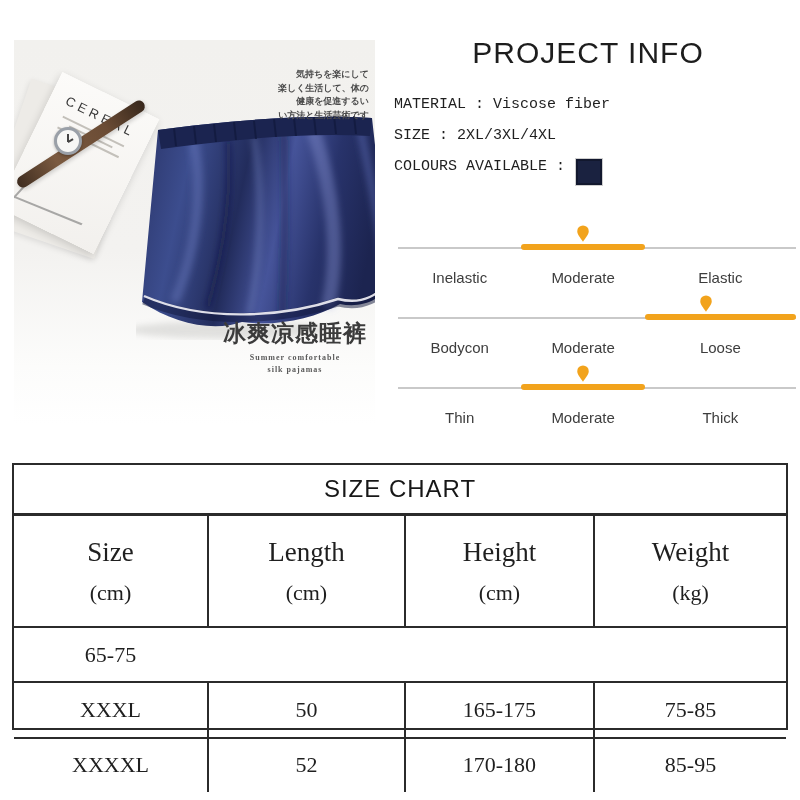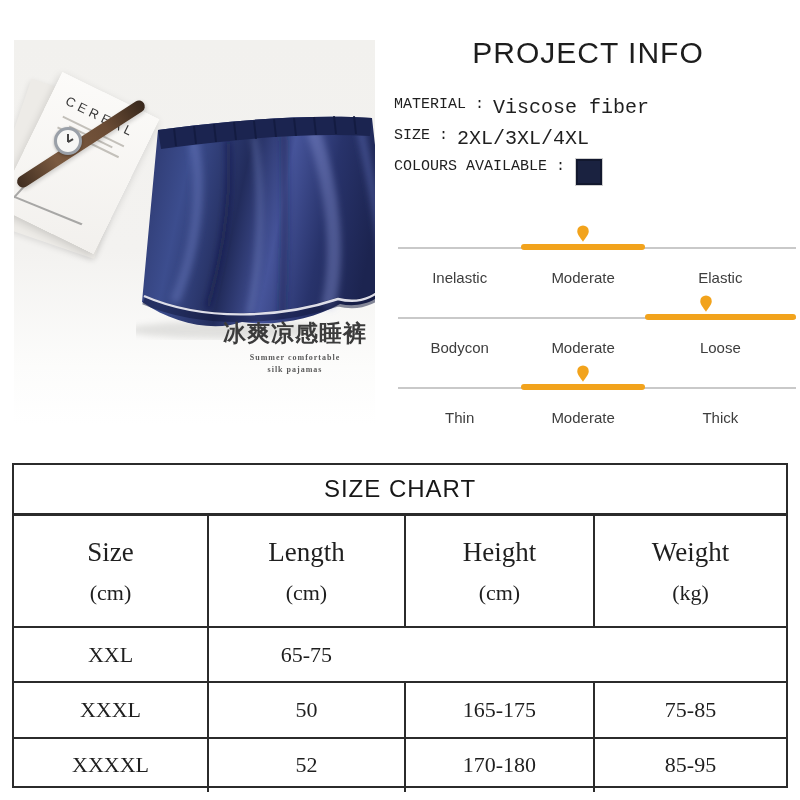--- a/index.html
+++ b/index.html
@@ -47,40 +47,40 @@
     font-size:8px;line-height:12px;letter-spacing:1px;color:#5a5a5a;
   }
   
   .pi-title{
     position:absolute;left:392px;top:36px;width:392px;text-align:center;
     font-size:30px;font-weight:500;letter-spacing:1px;color:#1d1d1d;
   }
   .info-lines{position:absolute;left:394px;top:96px;width:400px;
     font-family:"Liberation Mono",monospace;color:#1f1f1f;}
   .info-row{display:flex;align-items:flex-start;height:31px;font-size:15px;letter-spacing:0;}
-  .info-row .val{font-size:20px;margin-left:9px;}
+  .info-row .val{font-size:15px;margin-left:9px;}
   .swatch{width:26px;height:26px;margin-left:10px;background:#1a2240;border:1px solid #cfcfcf;box-shadow:inset 0 0 0 2px #12182e;}
   
   .scales{position:absolute;left:398px;top:222px;width:398px;}
   .scale{position:relative;height:70px;}
   .track{position:absolute;left:0;right:0;top:25px;height:2px;background:#c9c9c9;}
   .seg{position:absolute;top:22px;height:6px;background:#f2a31c;border-radius:3px;}
   .seg.mid{left:31%;width:31%;}
   .seg.right{left:62%;width:38%;}
   .pin{position:absolute;top:3px;width:13px;height:17px;fill:#f2a31c;}
   .pin.mid{left:46.5%;transform:translateX(-50%);}
   .pin.right{left:77.5%;transform:translateX(-50%);}
   .labels{position:absolute;left:0;top:35px;width:100%;display:flex;}
   .labels span{text-align:center;font-size:15px;color:#3d3d3d;margin-top:12px;}
   .labels span:nth-child(1){width:31%;}
   .labels span:nth-child(2){width:31%;}
   .labels span:nth-child(3){width:38%;}
   
   .chart{
-    position:absolute;left:12px;top:463px;width:776px;height:325px;
+    position:absolute;left:12px;top:463px;width:776px;height:267px;
     border:2px solid #2b2b2b;box-sizing:border-box;background:#fff;
   }
   .t-title{
     height:48px;border-bottom:3px solid #2b2b2b;display:flex;align-items:center;justify-content:center;
     font-size:24px;font-weight:500;letter-spacing:1px;color:#171717;
   }
   .t-head{display:grid;grid-template-columns:1fr 1.02fr 0.98fr 1fr;height:110px;border-bottom:2px solid #2b2b2b;}
   .t-hcell{border-left:2px solid #2b2b2b;display:flex;flex-direction:column;align-items:center;justify-content:center;
     font-family:"Liberation Serif",serif;color:#1f1f1f;}
   .t-hcell:first-child{border-left:none;}
@@ -158,20 +158,26 @@
       <path d="M98,18 L100,36"></path>
         <path d="M118,17 L120,35"></path>
         <path d="M138,15 L140,33"></path>
       <path d="M158,14 L160,32"></path>
         <path d="M178,13 L180,31"></path>
         <path d="M198,12 L200,30"></path>
       <path d="M218,12 L220,30"></path>
     </g>
   </svg>
 
+  <div class="jp-caption">
+    <div>気持ちを楽にして</div>
+    <div>楽しく生活して、体の</div>
+    <div>健康を促進するい</div>
+    <div>い方法と生活芸術です</div>
+  </div>
 
   <div class="cn-title">冰爽凉感睡裤</div>
   <div class="en-subtitle">
     <div>Summer comfortable</div>
     <div>silk pajamas</div>
   </div>
 </div>
 
 <div class="pi-title">PROJECT INFO</div>
 
@@ -249,21 +255,20 @@
       <div class="lbl">Height</div>
       <div class="unit">(cm)</div>
     </div>
     <div class="t-hcell">
       <div class="lbl">Weight</div>
       <div class="unit">(kg)</div>
     </div>
   </div>
 
   <div class="t-row">
-    <div class="t-cell">XXL</div>
     <div class="t-cell">65-75</div>
   </div>
   <div class="t-row">
     <div class="t-cell">XXXL</div>
     <div class="t-cell">50</div>
     <div class="t-cell">165-175</div>
     <div class="t-cell">75-85</div>
   </div>
   <div class="t-row">
     <div class="t-cell">XXXXL</div>

